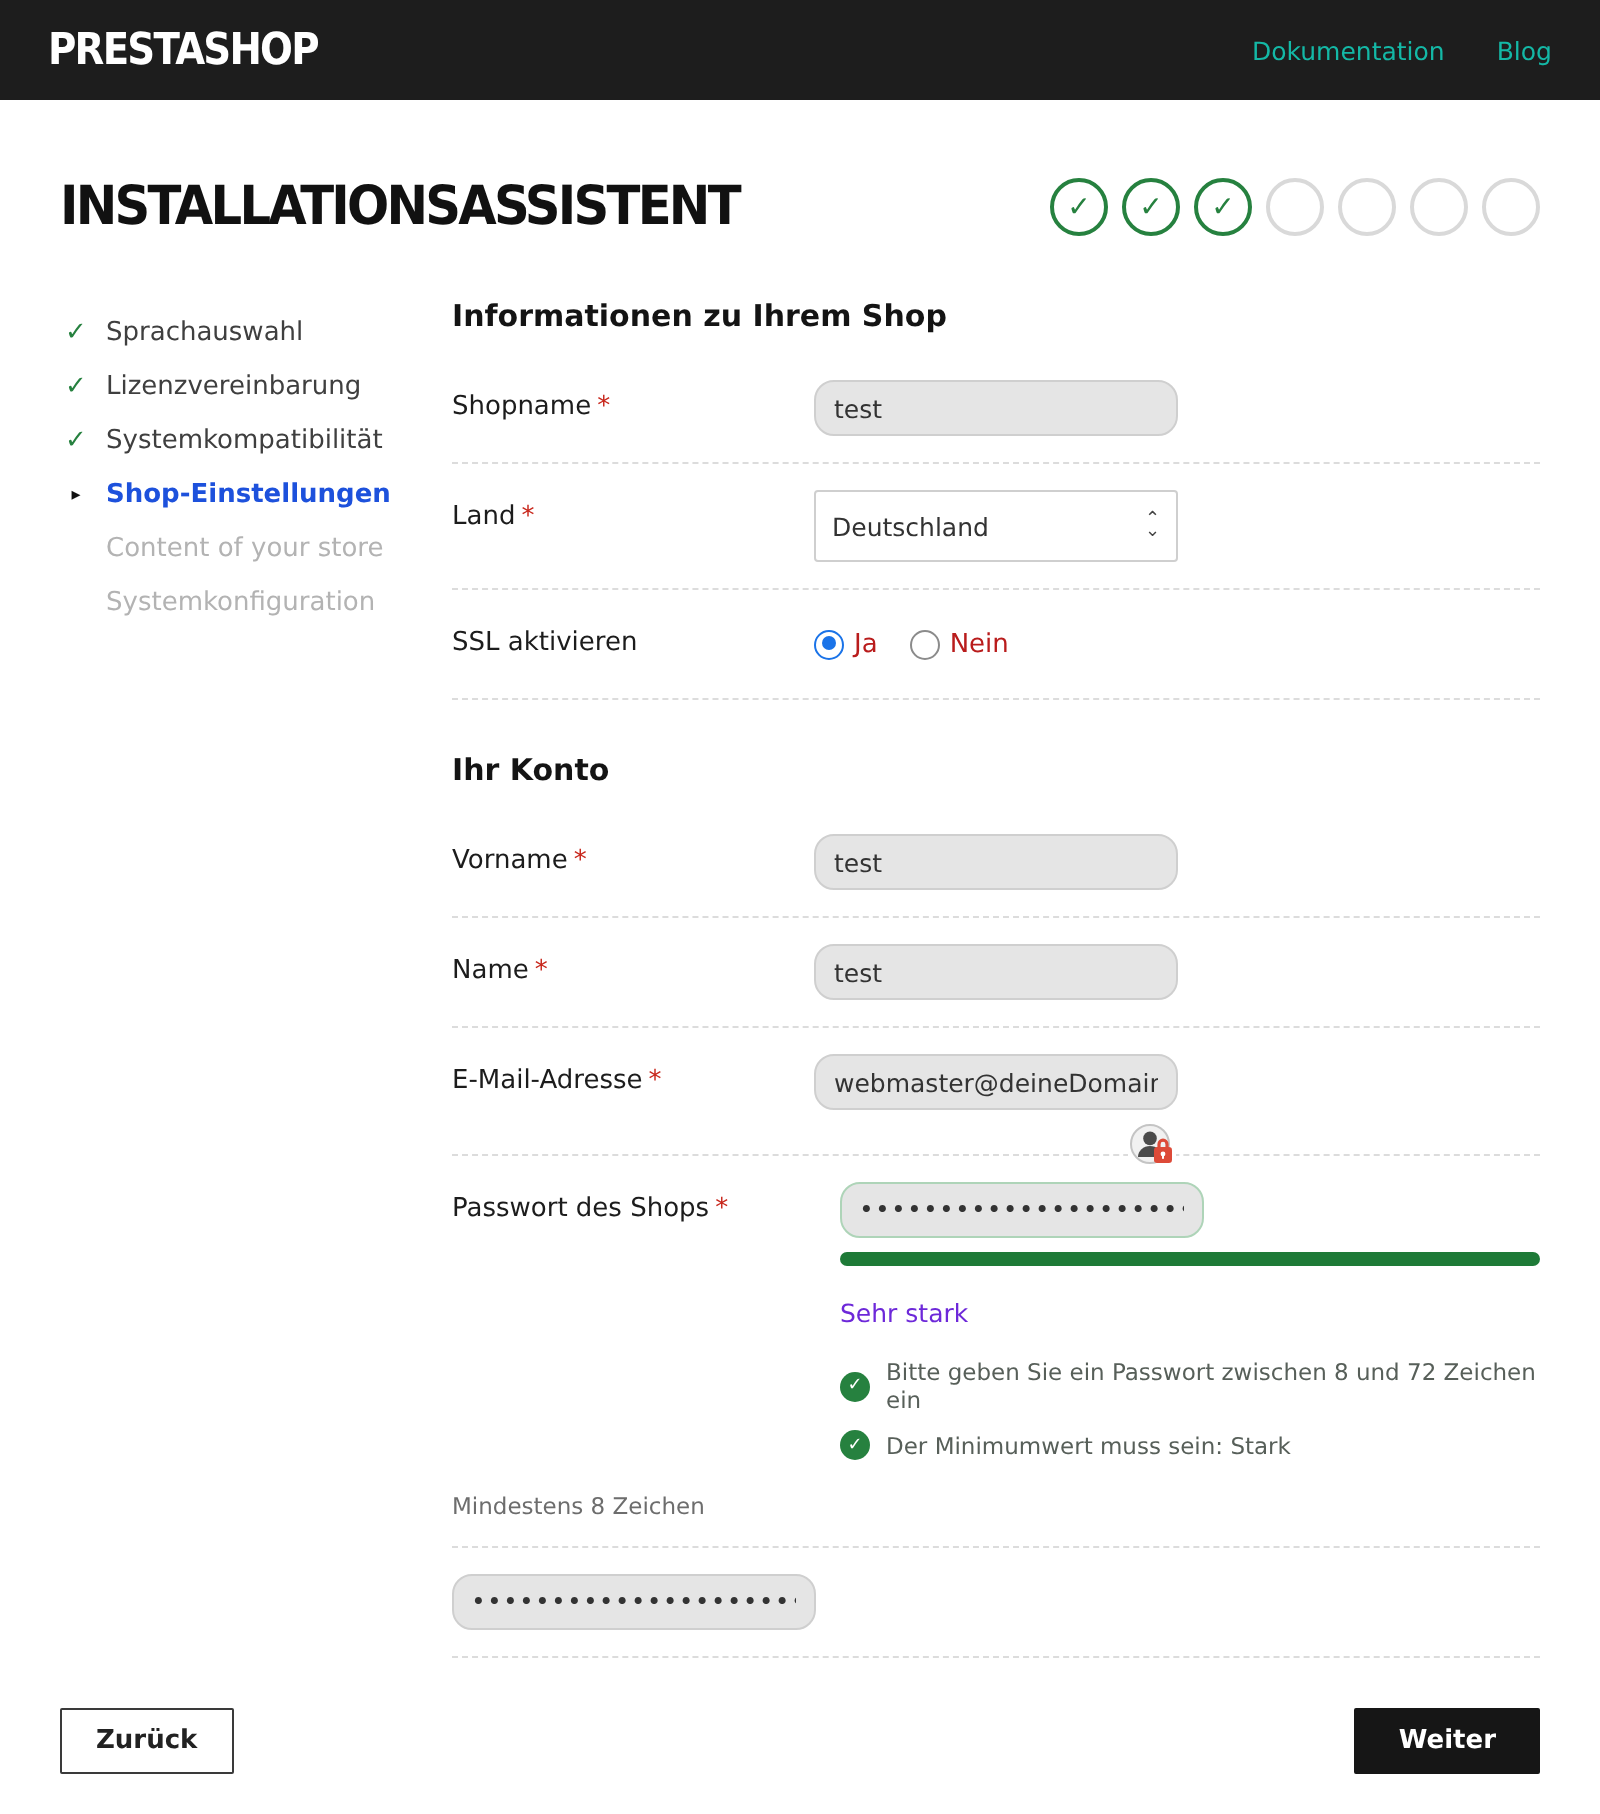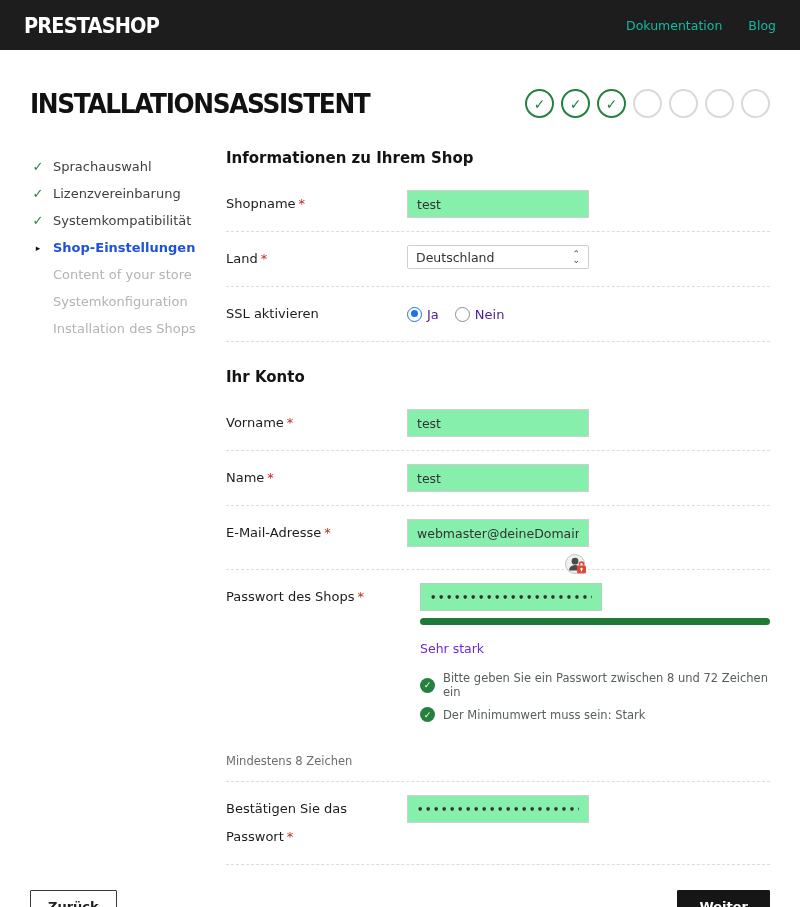--- a/index.html
+++ b/index.html
@@ -41,53 +41,53 @@
   
   .form-col { flex:1; padding-top:0; }
   .section-heading { font-size:15px; font-weight:700; color:#141414; margin:2px 0 10px; }
   .section-heading.second { margin-top:26px; }
   .frow { display:flex; align-items:flex-start; padding:13px 0;
     border-bottom:1px dashed #dcdcdc; }
   .frow .flabel { width:181px; flex:0 0 181px; font-size:13px; font-weight:400;
     color:#1c1c1c; line-height:28px; }
   .req { color:#c8271c; margin-left:3px; }
   .fcontrol { flex:1; }
-  .tinput { width:182px; height:28px; border:1px solid #cfcfcf; border-radius:0;
+  .tinput { width:182px; height:28px; border:1px solid #cfcfcf; border-radius:10px;
     padding:0 9px; font-size:12.5px; color:#333;
-    font-family:"DejaVu Sans","Liberation Sans",sans-serif; background:#86efac; }
+    font-family:"DejaVu Sans","Liberation Sans",sans-serif; background:#e5e5e5; }
   .tinput.pw { font-size:10px; letter-spacing:1.6px; font-weight:700; width:182px; }
   .tinput.pw-main { border-color:#aed4b8; }
 
-  .select-box { width:182px; height:24px; border:1px solid #cfcfcf; border-radius:2px;
+  .select-box { width:182px; height:36px; border:1px solid #cfcfcf; border-radius:2px;
     background:#fff; display:flex; align-items:center; justify-content:space-between;
     padding:0 8px; font-size:12.5px; color:#333; cursor:default; }
   .chev { display:flex; flex-direction:column; line-height:6px; font-size:9px;
     color:#444; margin-top:-1px; }
 
   .radio-group { display:flex; align-items:center; gap:16px; height:28px; }
-  .radio-opt { display:flex; align-items:center; gap:5px; font-size:13px; color:#4c1d95; }
+  .radio-opt { display:flex; align-items:center; gap:5px; font-size:13px; color:#b91c1c; }
   .rdot { width:15px; height:15px; border-radius:50%; border:1.5px solid #8b8b8b;
     background:#fff; position:relative; }
   .rdot.on { border-color:#1a73e8; }
   .rdot.on::after { content:""; position:absolute; left:2.5px; top:2.5px;
     width:7px; height:7px; border-radius:50%; background:#1a73e8; }
 
   .help-text { font-size:11.5px; color:#6d6d6d; margin-top:11px; }
   .email-row { position:relative; padding-bottom:22px; }
   .avatar-wrap { position:absolute; left:338px; bottom:-12px; background:#fff; }
 
   .strength-bar { height:7px; border-radius:4px; background:#1e7a37; margin-top:7px;
     width:100%; }
   .strength-label { font-size:12.5px; color:#6d28d9; margin-top:16px; }
   .hints { margin-top:15px; display:flex; flex-direction:column; gap:8px; }
   .hint { display:flex; align-items:center; gap:8px; font-size:11.5px; color:#575f59; }
   .hint .hicon { width:15px; height:15px; flex:0 0 15px; border-radius:50%;
     background:#26813f; color:#fff; font-size:9px; display:flex;
     align-items:center; justify-content:center; font-weight:700; }
-  .pw-note { font-size:11.5px; color:#6d6d6d; margin-top:32px; }
+  .pw-note { font-size:11.5px; color:#6d6d6d; margin-top:16px; }
 
   
   .footer { display:flex; justify-content:space-between; align-items:center;
     margin-top:25px; }
   .btn { font-family:"DejaVu Sans","Liberation Sans",sans-serif; font-size:13px;
     font-weight:700; padding:8px 17px; cursor:pointer; border-radius:1px; }
   .btn-back { background:#fff; color:#222; border:1px solid #3a3a3a; }
   .btn-next { background:#161616; color:#fff; border:1px solid #161616; padding:8px 21px; }
 </style>
 </head>
@@ -133,24 +133,20 @@
           <span class="sicon">▸</span>
           <span>Shop-Einstellungen</span>
         </div>
         <div class="step-item upcoming">
           <span class="sicon"></span>
           <span>Content of your store</span>
         </div>
         <div class="step-item upcoming">
           <span class="sicon"></span>
           <span>Systemkonfiguration</span>
-        </div>
-        <div class="step-item upcoming">
-          <span class="sicon"></span>
-          <span>Installation des Shops</span>
         </div>
       </aside>
 
     <div class="form-col">
       <h2 class="section-heading">Informationen zu Ihrem Shop</h2>
 
       <div class="frow">
         <div class="flabel">
           <span>Shopname</span><span class="req">*</span>
         </div>
@@ -252,23 +248,20 @@
                   <span class="hicon">✓</span>
                   <span>Der Minimumwert muss sein: Stark</span>
                 </div>
               </div>
           </div>
         </div>
         <div class="pw-note">Mindestens 8 Zeichen</div>
       </div>
 
       <div class="frow">
-        <div class="flabel">
-          <span>Bestätigen Sie das Passwort</span><span class="req">*</span>
-        </div>
         <div class="fcontrol">
           <input class="tinput pw" type="text" value="••••••••••••••••••••••••••" style="">
         </div>
       </div>
     </div>
   </div>
 
   <div class="footer">
     <button class="btn btn-back">Zurück</button>
     <button class="btn btn-next">Weiter</button>

